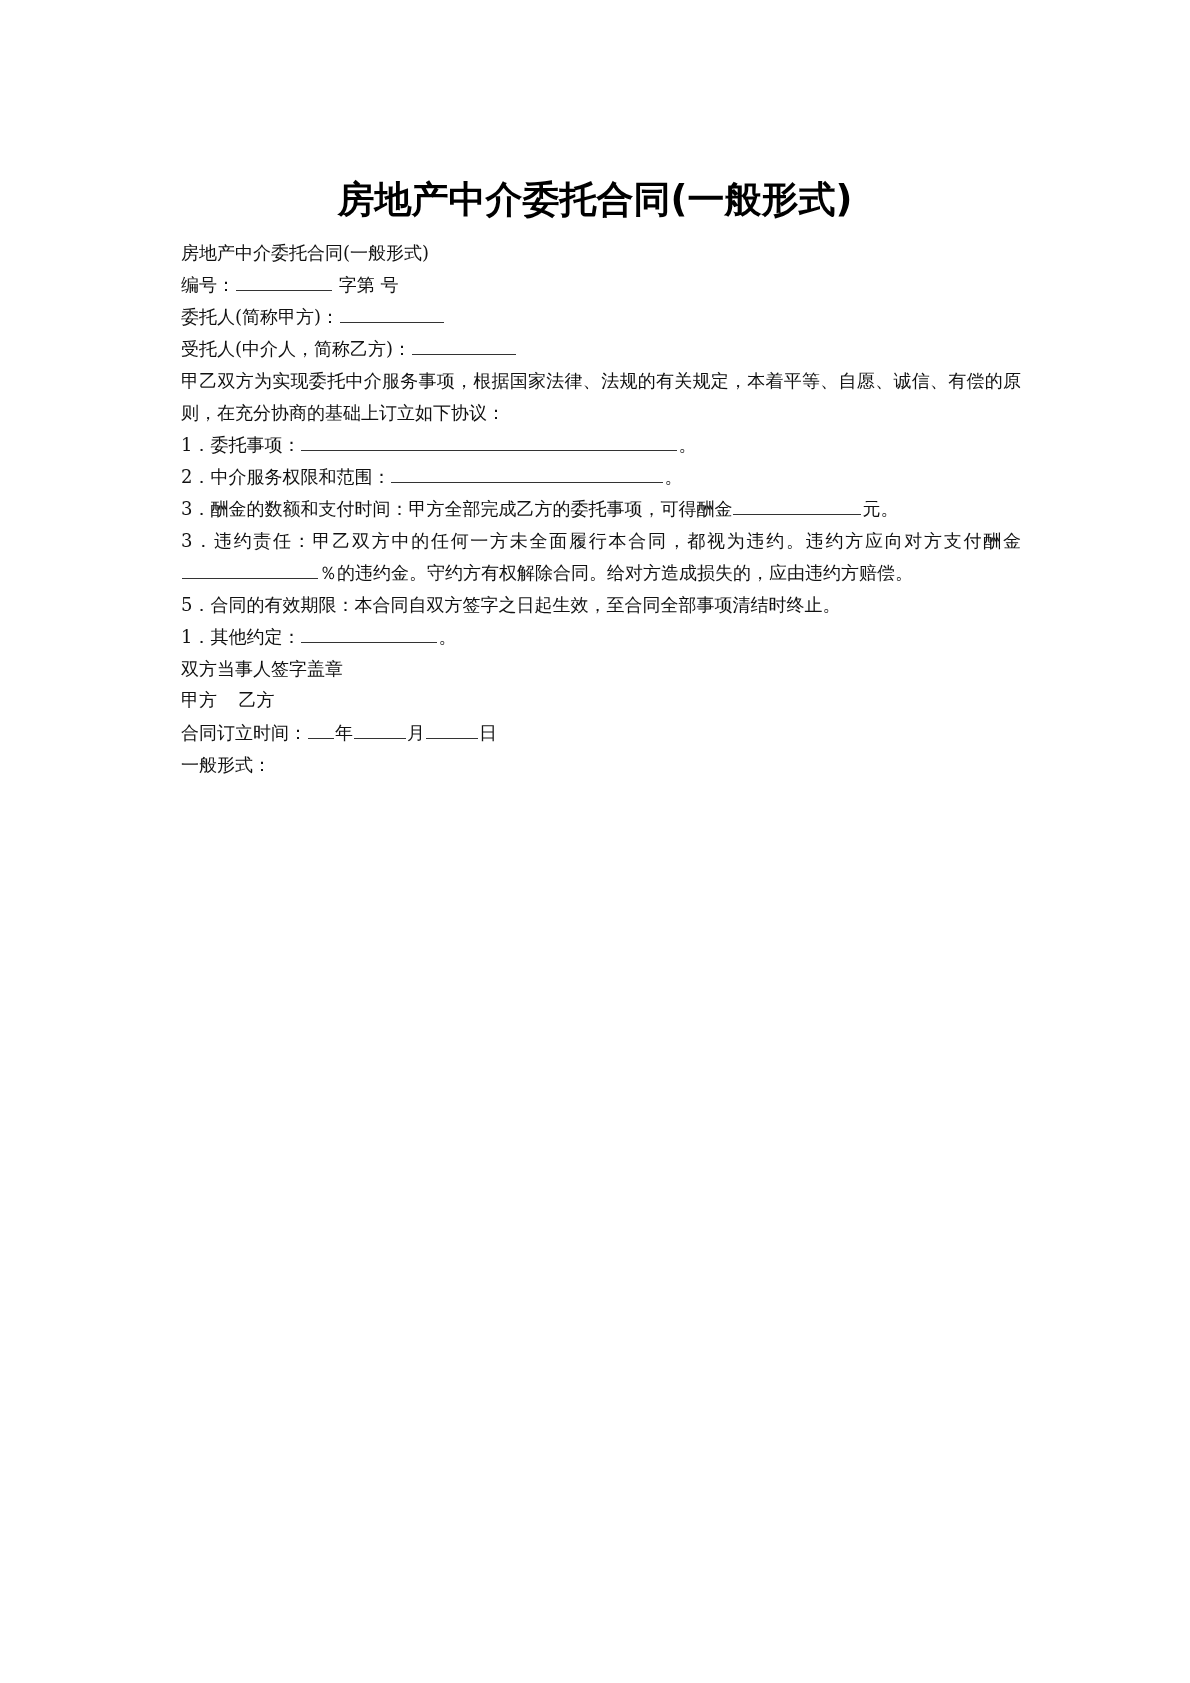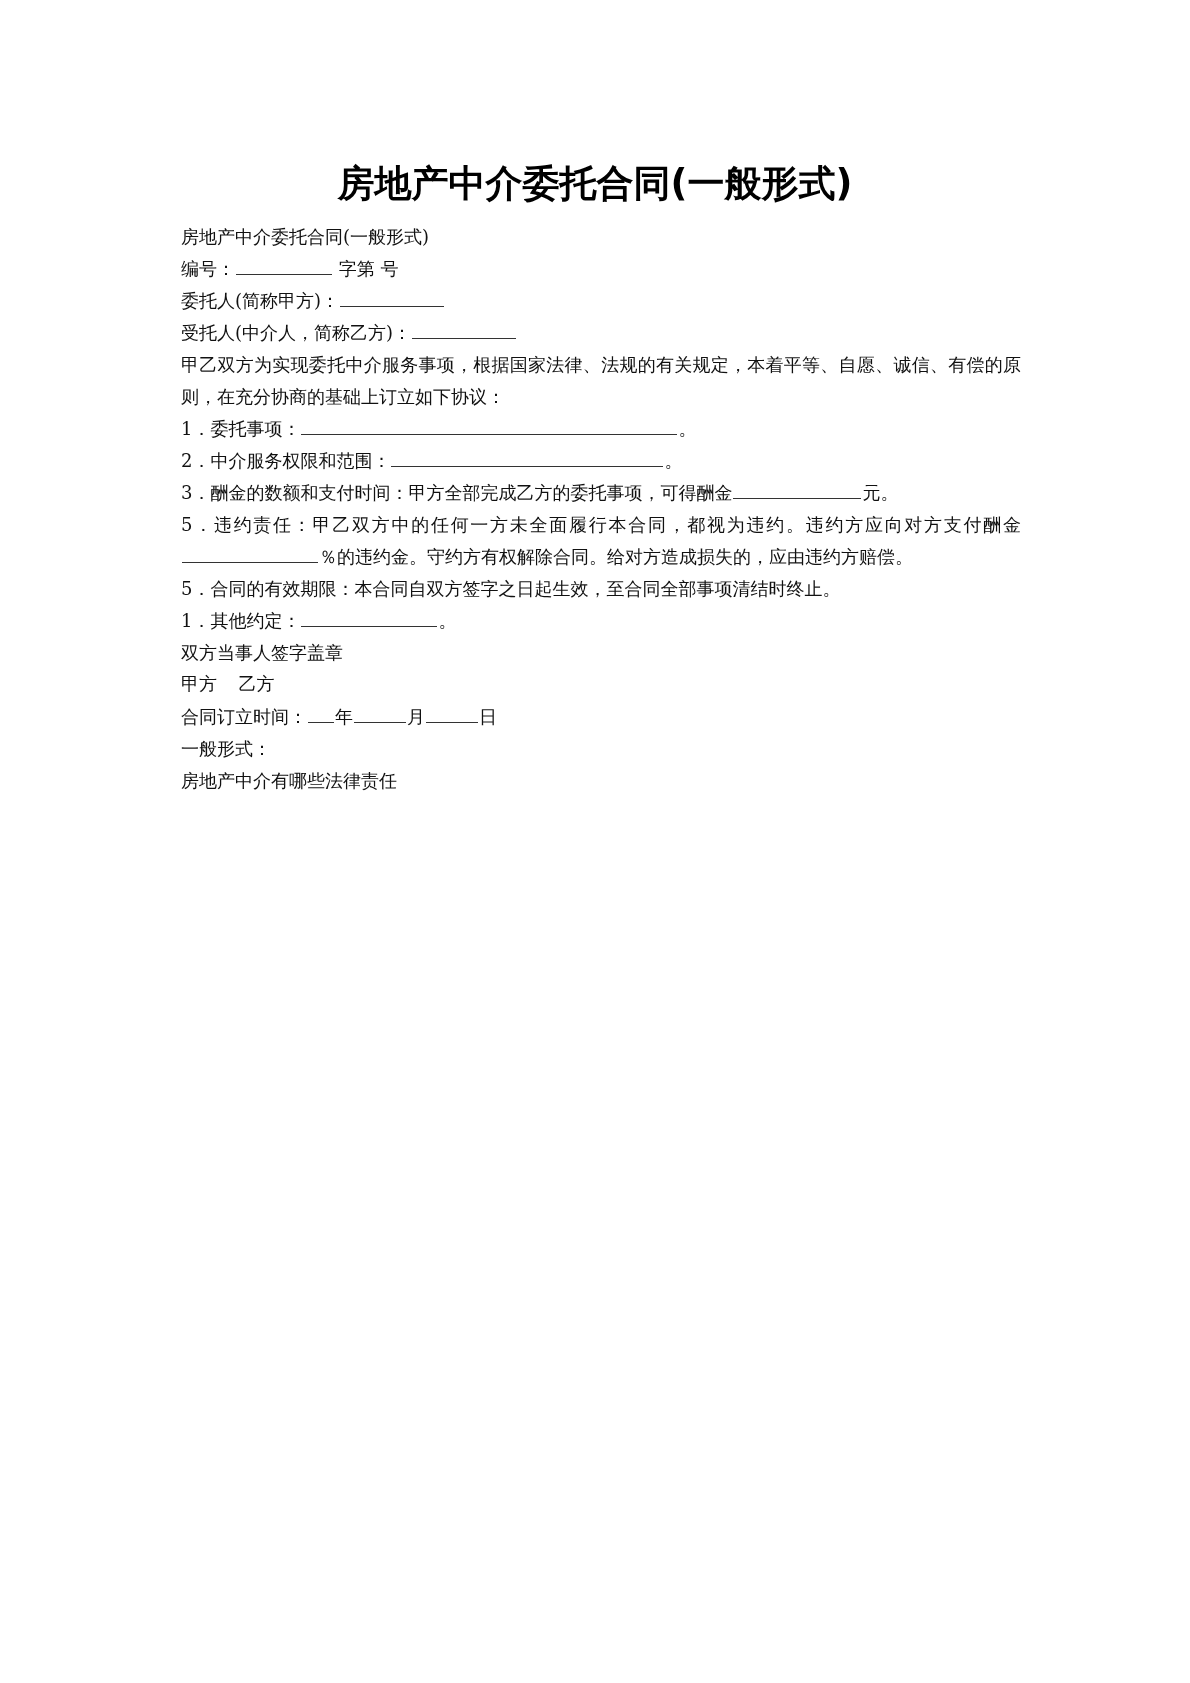--- a/index.html
+++ b/index.html
@@ -10,21 +10,21 @@
     body {
       width: 1190px;
       height: 1683px;
       position: relative;
       overflow: hidden;
       color: #111111;
       font-family: "DejaVu Serif", "Liberation Serif", serif;
     }
     .page {
       position: absolute;
-      left: 0; top: 0;
+      left: 0; top: 16px;
       width: 1190px;
       height: 1395px;
     }
     .title {
       position: absolute;
       left: 0;
       width: 1190px;
       top: 160px;
       text-align: center;
       font-family: "DejaVu Sans", "Liberation Sans", sans-serif;
@@ -90,37 +90,36 @@
 
     <div class="line">
       <span>2．中介服务权限和范围：</span><span class="blank" style="width:272px"></span><span>。</span>
     </div>
 
     <div class="line">
       <span>3．酬金的数额和支付时间：甲方全部完成乙方的委托事项，可得酬金</span><span class="blank" style="width:128px"></span><span>元。</span>
     </div>
 
     <div class="para">
-      <span>5．违约责任：甲乙双方中的任何一方未全面履行本合同，都视为违约。违约方应向对方支付酬金</span><span class="blank" style="width:136px"></span><span>％的违约金。守约方有权解除合同。给对方造成损失的，应由违约方赔偿。</span>
+      <span>3．违约责任：甲乙双方中的任何一方未全面履行本合同，都视为违约。违约方应向对方支付酬金</span><span class="blank" style="width:136px"></span><span>％的违约金。守约方有权解除合同。给对方造成损失的，应由违约方赔偿。</span>
     </div>
 
     <div class="line">5．合同的有效期限：本合同自双方签字之日起生效，至合同全部事项清结时终止。</div>
 
 
     <div class="line">
       <span>1．其他约定：</span><span class="blank" style="width:136px"></span><span>。</span>
     </div>
 
     <div class="line">双方当事人签字盖章</div>
 
     <div class="line" style="white-space:pre;font-family:Liberation Mono, monospace;">甲方  乙方</div>
 
     <div class="line">
       <span>合同订立时间：</span><span class="blank" style="width:26px"></span><span>年</span><span class="blank" style="width:52px"></span><span>月</span><span class="blank" style="width:52px"></span><span>日</span>
     </div>
 
     <div class="line">一般形式：</div>
 
 
-    <div class="line">房地产中介有哪些法律责任</div>
 
   </div>
 </div>
 
 </body></html>

